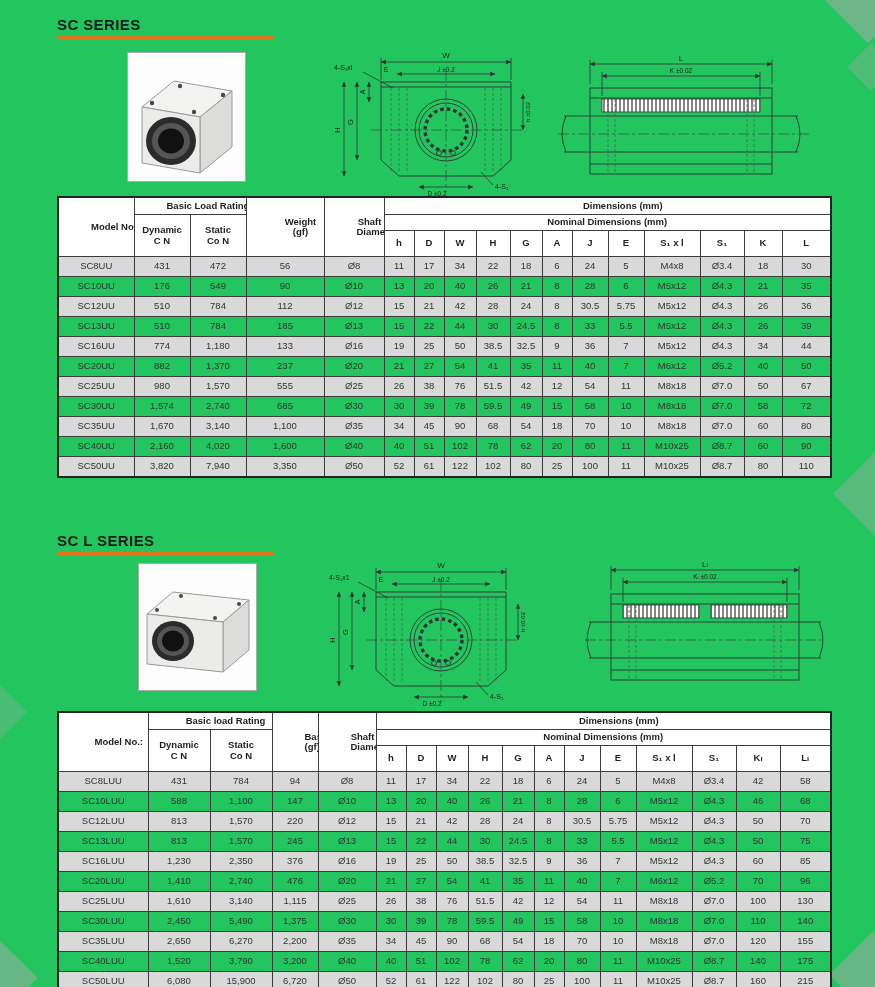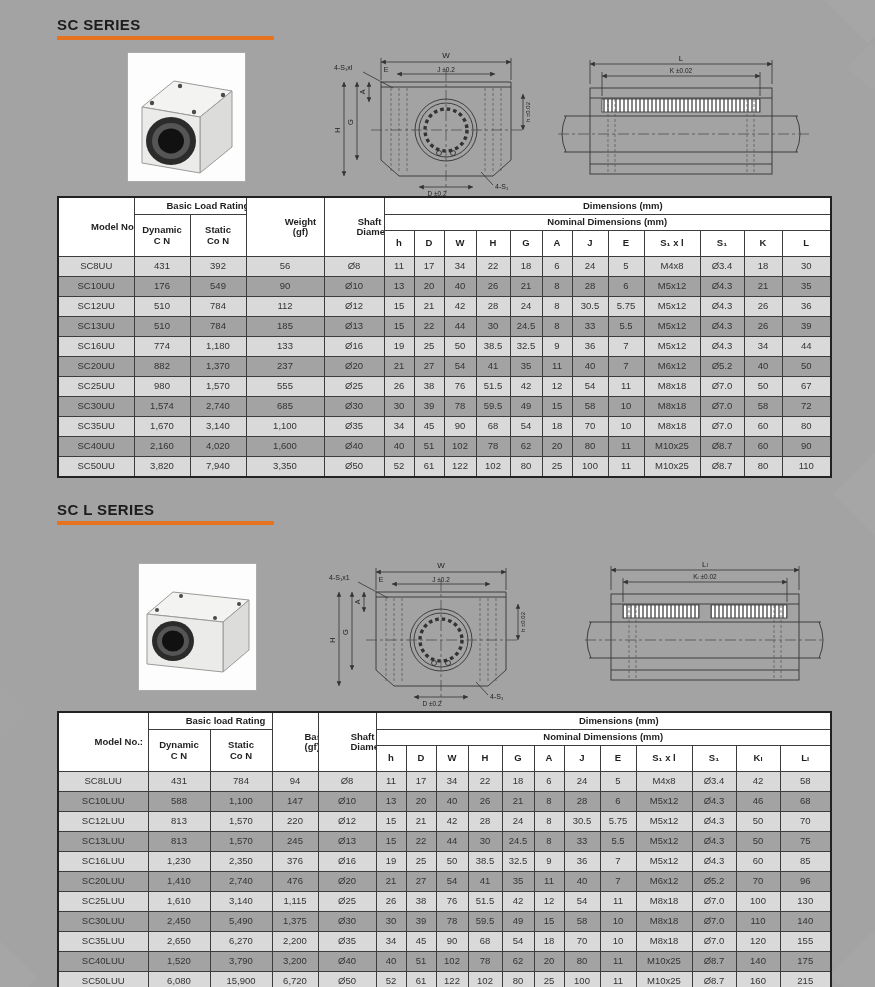--- a/index.html
+++ b/index.html
@@ -1,16 +1,16 @@
 <!DOCTYPE html>
 <html><head>
 <meta charset="utf-8">
 <style>
   html,body{margin:0;padding:0;background:#e9e9e9;}
-  .page{position:relative;width:875px;height:987px;background:#a3a3a3;overflow:hidden;
+  .page{position:relative;width:875px;height:987px;background:#22c55e;overflow:hidden;
         font-family:"Liberation Sans","DejaVu Sans",sans-serif;color:#222;}
   
   .deco{position:absolute;background:#a9a9a9;transform:rotate(45deg);}
   
   .sec-title{position:absolute;left:57px;font-size:15px;font-weight:bold;color:#1c1c1c;letter-spacing:.4px;}
   .title-bar{width:217px;height:4px;background:#e8731e;margin-top:3px;}
   
   .photo{position:absolute;border:1px solid #ababab;background:#fdfdfd;}
   
   .tbl{position:absolute;left:57px;width:773px;border-collapse:collapse;table-layout:fixed;
@@ -196,21 +196,21 @@
           <th>S₁ x l</th>
           <th>S₁</th>
           <th>K</th>
           <th>L</th>
         </tr>
     </thead>
     <tbody>
         <tr class="shade">
           <td>SC8UU</td>
           <td>431</td>
-          <td>392</td>
+          <td>472</td>
           <td>56</td>
           <td>Ø8</td>
           <td>11</td>
           <td>17</td>
           <td>34</td>
           <td>22</td>
           <td>18</td>
           <td>6</td>
           <td>24</td>
           <td>5</td>
@@ -405,21 +405,21 @@
           <td>100</td>
           <td>11</td>
           <td>M10x25</td>
           <td>Ø8.7</td>
           <td>80</td>
           <td>110</td>
         </tr>
       </tbody>
   </table>
 
-  <div class="sec-title" style="top:501px;">
+  <div class="sec-title" style="top:532px;">
     <span>SC L SERIES</span>
     <div class="title-bar"></div>
   </div>
 
   <div class="photo" style="left:138px;top:563px;width:117px;height:126px;">
     <svg width="115" height="124" viewBox="0 0 115 124">
       <polygon points="8,50 34,28 110,36 84,58" fill="#f3f3f1" stroke="#9a9a98" stroke-width="1"></polygon>
       <polygon points="84,58 110,36 110,86 84,108" fill="#dcdcda" stroke="#9a9a98" stroke-width="1"></polygon>
       <polygon points="8,50 84,58 84,108 8,100" fill="#ebebe9" stroke="#9a9a98" stroke-width="1"></polygon>
       <ellipse cx="34" cy="77" rx="21" ry="20" fill="#2b2b2b"></ellipse>

